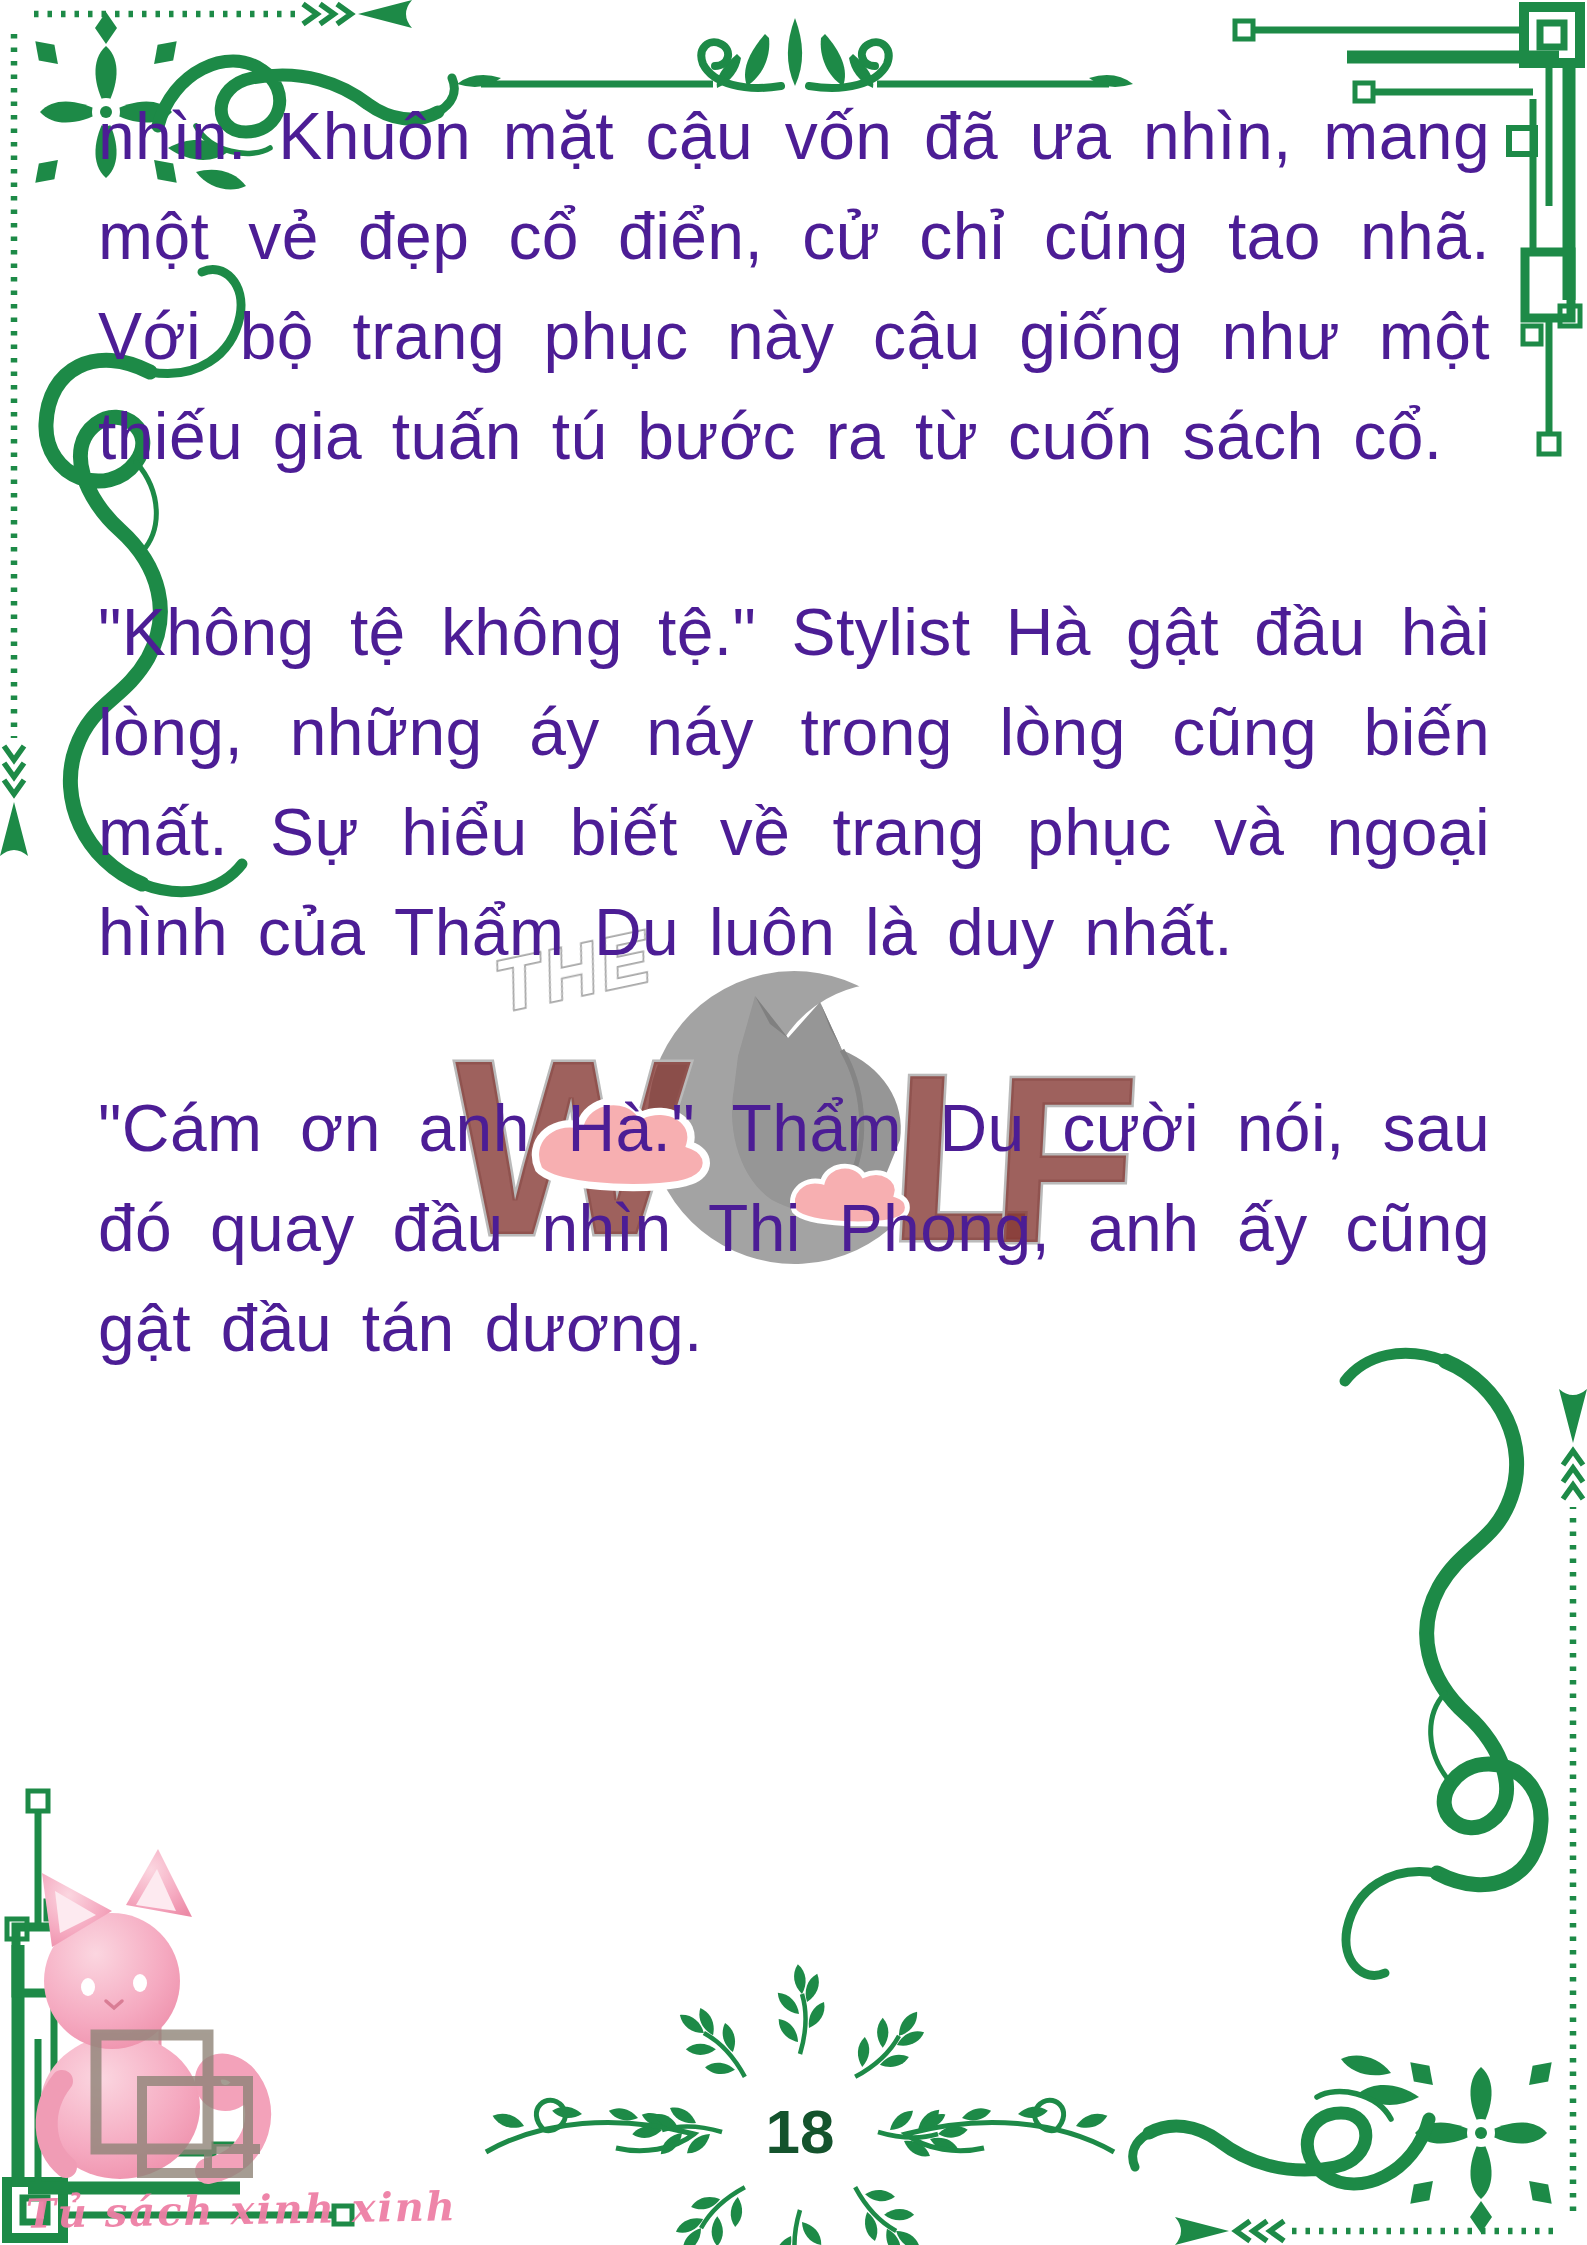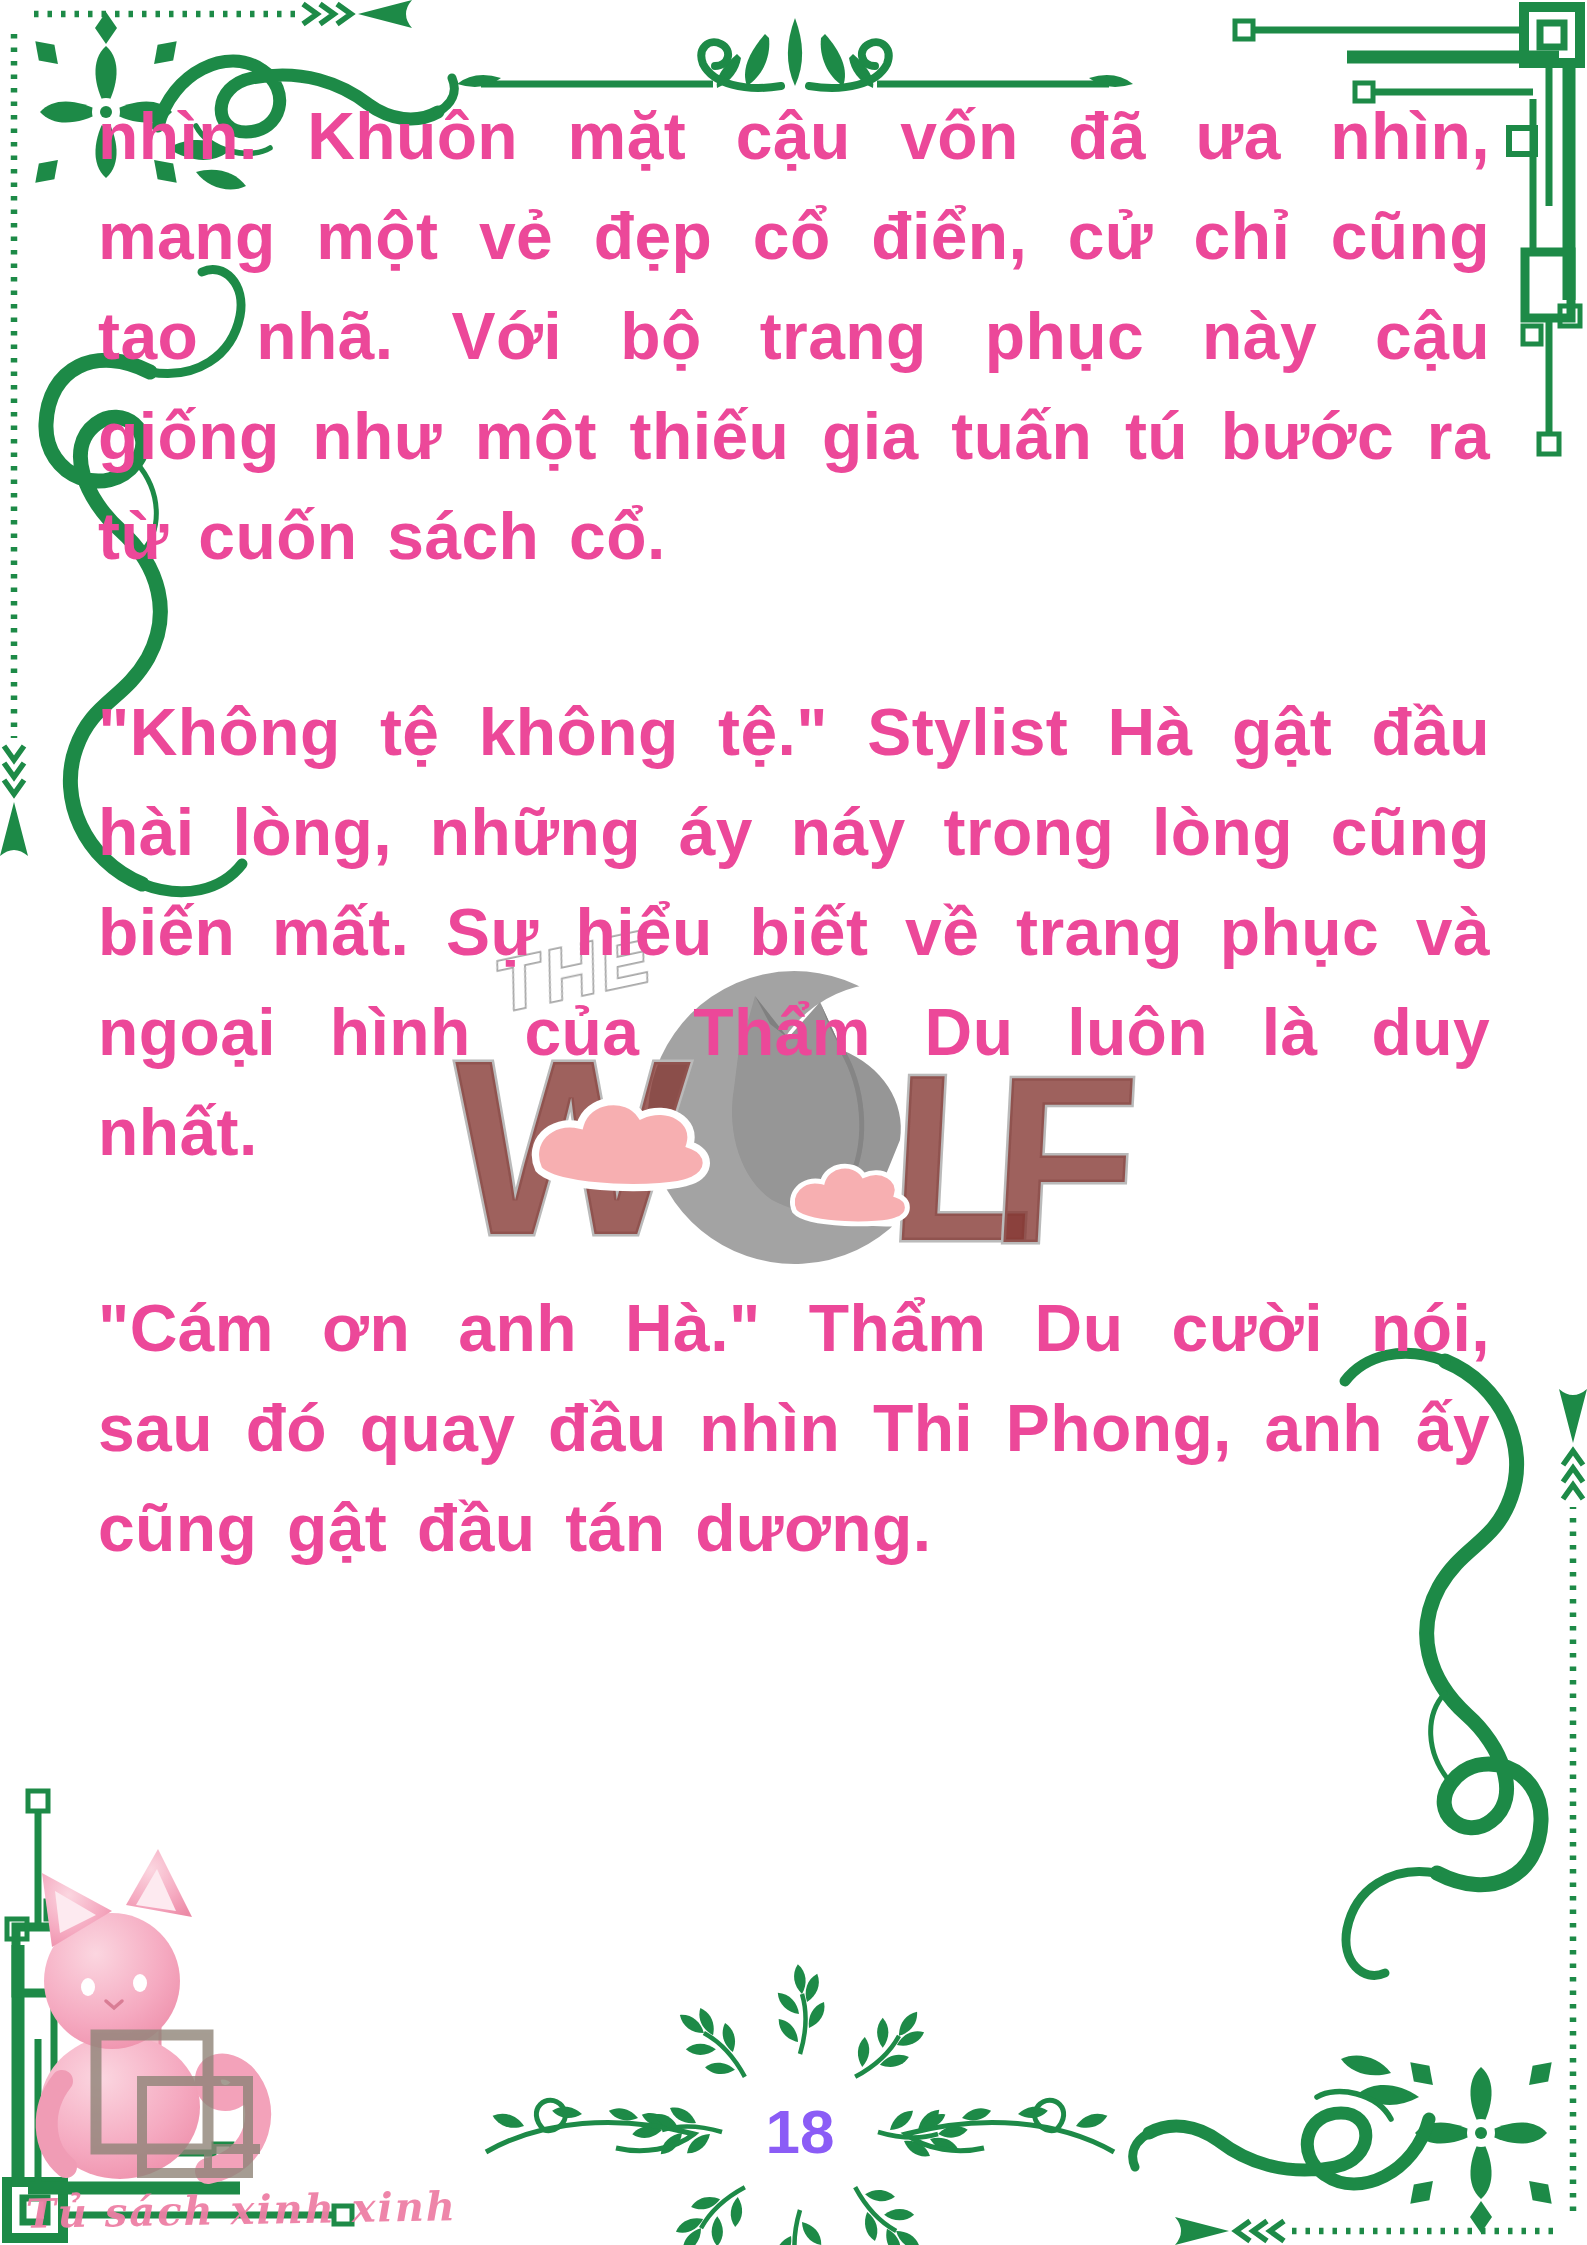--- a/index.html
+++ b/index.html
@@ -4,25 +4,25 @@
 <style>
   html,body{margin:0;padding:0;background:#e8e8e8;}
   #page{position:relative;width:1587px;height:2245px;background:#ffffff;overflow:hidden;
         font-family:"Liberation Sans",sans-serif;}
   .orn{position:absolute;}
   .green{color:#1d8a47;}
   .rot180{transform:rotate(180deg);}
   svg{overflow:visible;}
   svg text{font-family:"Liberation Sans",sans-serif;}
   #text-block{position:absolute;left:98px;top:86px;width:1392px;z-index:5;}
-  p.body-text{font-size:66px;font-weight:700;line-height:100px;color:#ec4899;
+  p.body-text{font-size:66px;font-weight:400;line-height:100px;color:#4c1d95;
               text-align:justify;margin:0 0 96px 0;word-spacing:11px;letter-spacing:.4px;}
   p.body-text:last-child{margin-bottom:0;}
   #page-number{position:absolute;left:730px;top:2096px;width:140px;text-align:center;
-               font-size:62px;font-weight:700;color:#8b5cf6;z-index:6;}
+               font-size:62px;font-weight:700;color:#14532d;z-index:6;}
   #series-label{position:absolute;left:26px;top:2186px;z-index:7;color:#ee7fa5;
                 font-family:"DejaVu Serif",serif;font-style:italic;font-weight:700;
                 font-size:40px;letter-spacing:2px;transform:rotate(-1deg);opacity:.95;}
   #watermark{z-index:1;}
 </style>
 </head>
 <body>
 
 <div id="page">
 

